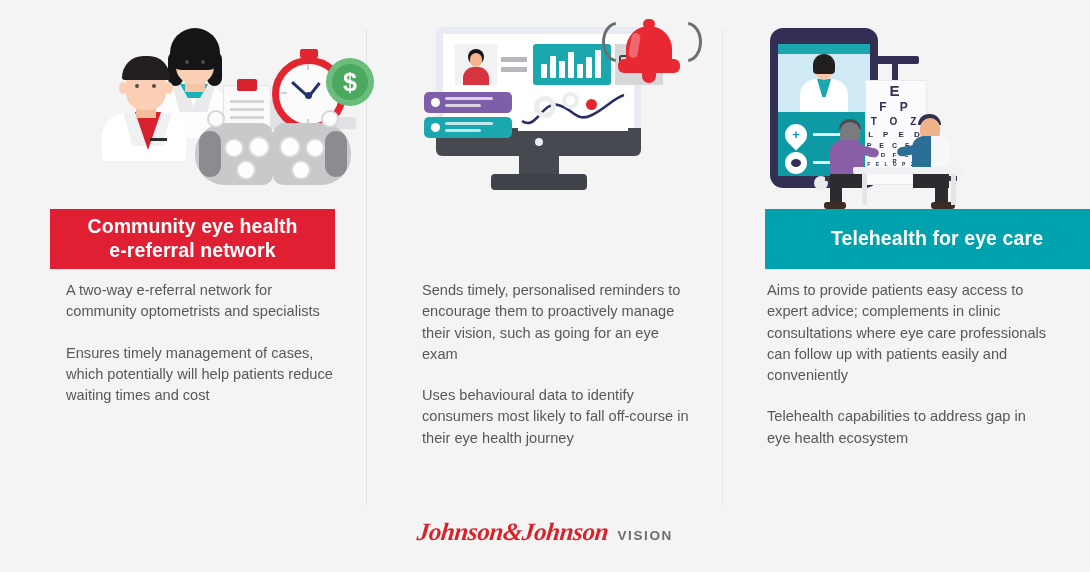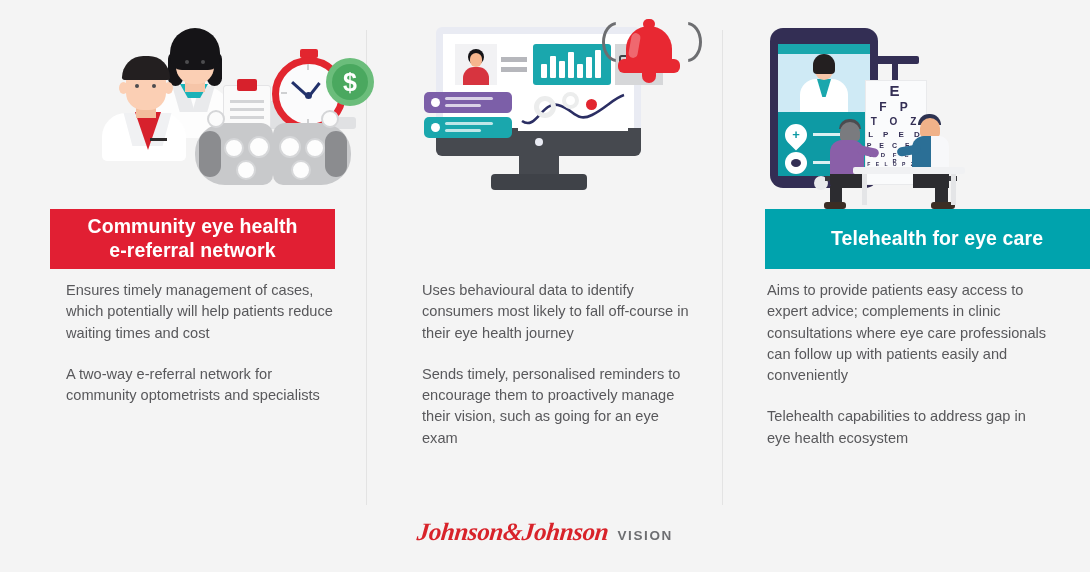--- a/index.html
+++ b/index.html
@@ -316,22 +316,22 @@
       <div class="ill" id="ph-knob-l"></div>
       <div class="ill" id="ph-knob-r"></div>
     </div>
 
     <div class="banner" id="banner1">
       <span style="white-space:pre-line">Community eye health
 e-referral network</span>
     </div>
 
     <div class="bullets">
+      <div class="bullet">A two-way e-referral network for community optometrists and specialists</div>
       <div class="bullet">Ensures timely management of cases, which potentially will help patients reduce waiting times and cost</div>
-      <div class="bullet">A two-way e-referral network for community optometrists and specialists</div>
     </div>
   </div>
 
   <div class="col" id="col2">
     <div class="art">
       <div class="ill" id="mon-neck"></div>
       <div class="ill" id="mon-foot"></div>
       <div class="ill" id="mon-frame"></div>
       <div class="ill" id="mon-screen"></div>
       <div class="ill" id="mon-base"></div>
@@ -380,22 +380,22 @@
       <div class="bell-wave" id="bw-r"></div>
       <div class="ill" id="bell-top"></div>
       <div class="ill" id="bell-body"></div>
       <div class="ill" id="bell-skirt"></div>
       <div class="ill" id="bell-clap"></div>
       <div class="ill" id="bell-hl"></div>
     </div>
 
 
     <div class="bullets">
+      <div class="bullet">Sends timely, personalised reminders to encourage them to proactively manage their vision, such as going for an eye exam</div>
       <div class="bullet">Uses behavioural data to identify consumers most likely to fall off-course in their eye health journey</div>
-      <div class="bullet">Sends timely, personalised reminders to encourage them to proactively manage their vision, such as going for an eye exam</div>
     </div>
   </div>
 
   <div class="col" id="col3">
     <div class="art">
       <div class="ill" id="ph-frame"></div>
       <div class="ill" id="ph-vid"></div>
       <div class="ill" id="ph-vid-top"></div>
       <div class="ill" id="ph-doc-body"></div>
       <div class="ill" id="ph-doc-tie"></div>

